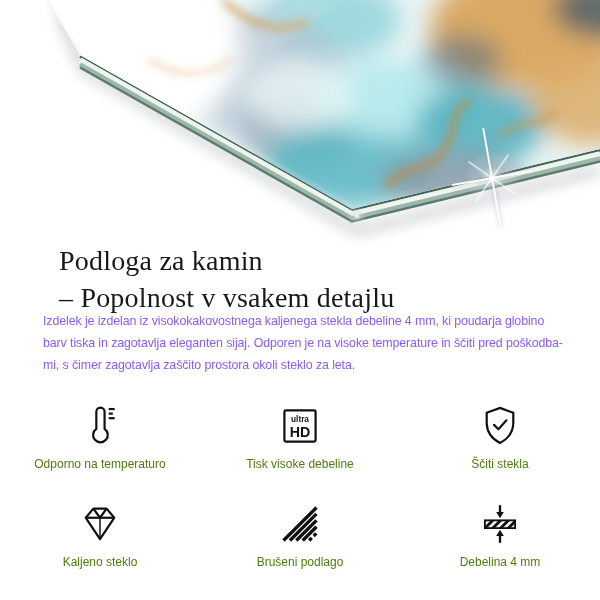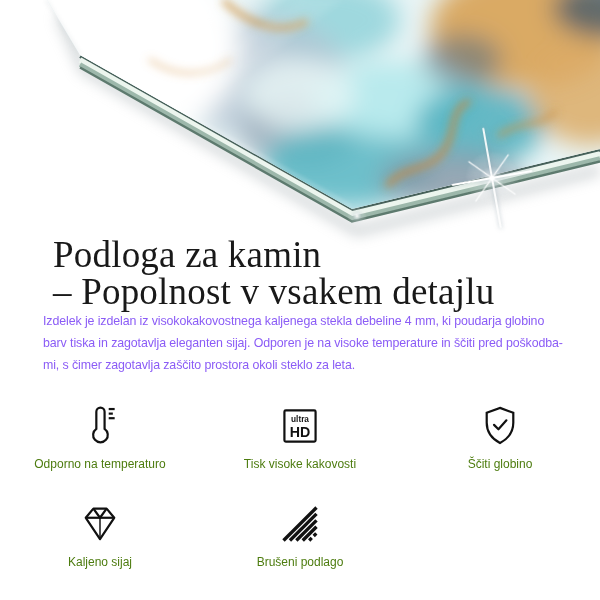--- a/index.html
+++ b/index.html
@@ -3,23 +3,23 @@
 <meta charset="utf-8">
 <style>
   html,body{margin:0;padding:0;}
   body{
     width:600px;height:600px;position:relative;overflow:hidden;
     background:#ffffff;
     font-family:"Liberation Sans",sans-serif;
   }
   .hero{position:absolute;top:0;left:0;width:600px;height:250px;}
   .page-title{
-    position:absolute;left:43px;top:226px;margin:10px;
+    position:absolute;left:43px;top:226px;margin:16px;
     font-family:"Liberation Serif","DejaVu Serif",serif;
-    font-weight:400;font-size:37px;line-height:37px;
+    font-weight:400;font-size:28px;line-height:37px;
     color:#191919;letter-spacing:.2px;white-space:nowrap;
   }
   .product-description{
     position:absolute;left:43px;top:310px;width:540px;
     font-size:12.4px;line-height:22px;color:#8b5cf6;letter-spacing:-.1px;
   }
   .product-description div{white-space:nowrap;}
   .features{
     position:absolute;left:0;top:404px;width:600px;
     display:grid;grid-template-columns:repeat(3,1fr);row-gap:30px;
@@ -142,50 +142,66 @@
     </svg>
     <div class="flabel">Odporno na temperaturo</div>
   </div>
 
   <div class="feature">
     <svg class="ficon" viewBox="0 0 48 48">
       <rect class="ic" x="7" y="7" width="34" height="34" rx="1.5" stroke-width="2.7"></rect>
       <text x="24" y="19.8" text-anchor="middle" font-size="9" font-weight="700" fill="#111111">ultra</text>
       <text x="24" y="35.5" text-anchor="middle" font-size="15.5" font-weight="700" fill="#111111">HD</text>
     </svg>
-    <div class="flabel">Tisk visoke kakovosti</div>
+    <div class="flabel">Tisk visoke debeline</div>
   </div>
 
   <div class="feature">
     <svg class="ficon" viewBox="0 0 48 48">
       <path class="ic" d="M24,4.2 L38.5,9.6 V20.5 C38.5,30.8 32.3,38.2 24,42.6 C15.7,38.2 9.5,30.8 9.5,20.5 V9.6 Z"></path>
       <path class="ic" d="M17.5,22.8 L22.3,27.6 L31,17.8" stroke-linecap="round" stroke-linejoin="round"></path>
     </svg>
-    <div class="flabel">Ščiti globino</div>
+    <div class="flabel">Ščiti stekla</div>
   </div>
 
   <div class="feature">
     <svg class="ficon" viewBox="0 0 48 48">
       <g class="ic" stroke-width="2.2" stroke-linejoin="round">
         <path d="M8.5,17.2 L16.8,7.2 H31.2 L39.5,17.2 L24,40.5 Z"></path>
         <path d="M8.5,17.2 H39.5"></path>
         <path d="M16.8,7.2 L24,17.2 L31.2,7.2"></path>
       </g>
       <line x1="24" y1="17.2" x2="24" y2="39" stroke="#111111" stroke-width="1.6"></line>
     </svg>
-    <div class="flabel">Kaljeno sijaj</div>
+    <div class="flabel">Kaljeno steklo</div>
   </div>
 
   <div class="feature">
     <svg class="ficon" viewBox="0 0 48 48">
       <g stroke="#111111" stroke-width="3.6" fill="none">
         <line x1="6" y1="42" x2="42" y2="6"></line>
         <line x1="13" y1="42" x2="42" y2="13"></line>
         <line x1="20" y1="42" x2="42" y2="20"></line>
         <line x1="27" y1="42" x2="42" y2="27"></line>
         <line x1="34" y1="42" x2="42" y2="34" stroke-dasharray="4 3"></line>
       </g>
     </svg>
     <div class="flabel">Brušeni podlago</div>
   </div>
 
+  <div class="feature">
+    <svg class="ficon" viewBox="0 0 48 48">
+      <defs>
+        <pattern id="hatchBar" patternUnits="userSpaceOnUse" width="6" height="6" patternTransform="rotate(45)">
+          <rect width="6" height="6" fill="#ffffff"></rect>
+          <rect width="3.2" height="6" fill="#111111"></rect>
+        </pattern>
+      </defs>
+      <rect x="7.5" y="20" width="33" height="8.5" fill="url(#hatchBar)" stroke="#111111" stroke-width="2"></rect>
+      <line x1="24" y1="3.5" x2="24" y2="11" stroke="#111111" stroke-width="2.6"></line>
+      <polygon points="19.8,11 28.2,11 24,17.6" fill="#111111"></polygon>
+      <line x1="24" y1="44.5" x2="24" y2="37" stroke="#111111" stroke-width="2.6"></line>
+      <polygon points="19.8,37 28.2,37 24,30.4" fill="#111111"></polygon>
+    </svg>
+    <div class="flabel">Debelina 4 mm</div>
+  </div>
 
 </div>
 
 </body></html>

